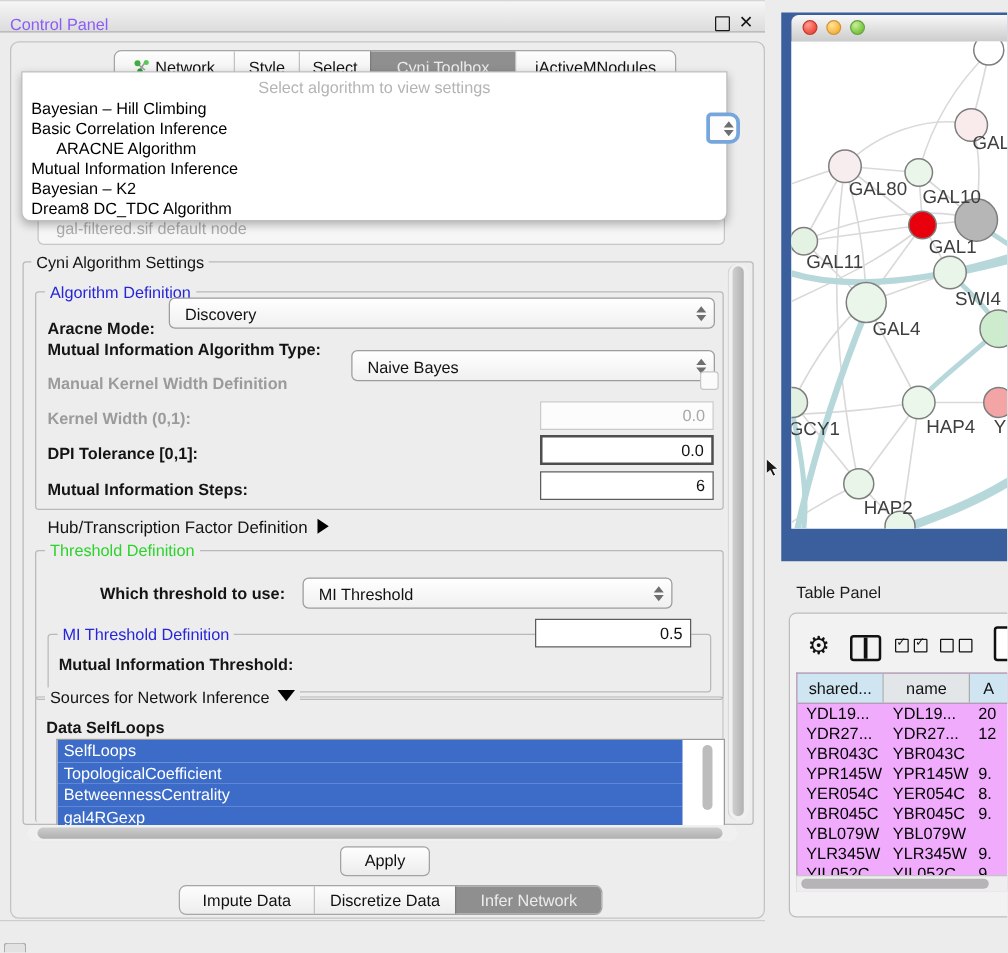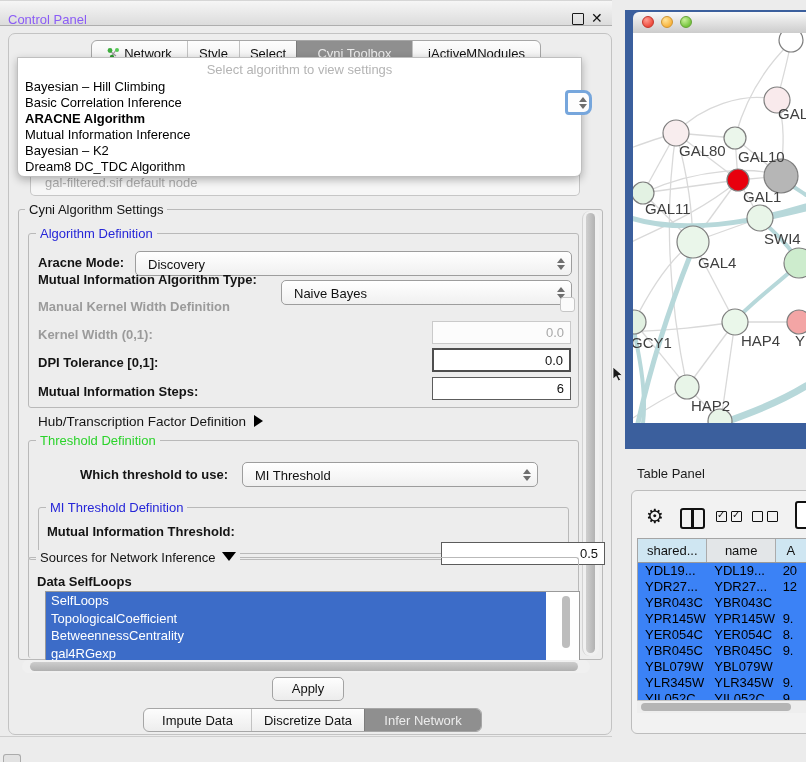--- a/index.html
+++ b/index.html
@@ -34,21 +34,21 @@
   .ghost-combo span{position:absolute;left:14px;top:6px;font-size:13px;color:rgba(110,110,110,.55);}
 
   
   #popup{left:17px;top:57px;width:563px;height:118px;background:#fff;
     border:1px solid #bfbfbf;border-radius:0 0 7px 7px;
     box-shadow:0 3px 8px rgba(0,0,0,.28);z-index:50;}
   #popup .prompt{position:absolute;left:0;top:4px;width:100%;text-align:center;
     font-size:13px;color:#b4b4b4;}
   #algo-list{position:absolute;left:0;top:21px;width:100%;}
   .algo-item{font-size:13px;line-height:16px;padding-left:7px;color:#000;white-space:nowrap;}
-  .algo-item.bold{font-weight:bold;}
+  .algo-item.bold{font-weight:normal;margin-left:20px;}
   .focus-ring{left:565px;top:90px;width:21px;height:19px;background:#fdfdfd;
     border:3px solid #76a6dc;border-radius:4px 8px 8px 4px;z-index:60;}
   .focus-ring .spin{position:absolute;right:3px;top:2px;}
 
   
   .grp{border:1px solid #b9b9b9;border-radius:3px;}
   .grp-label{position:absolute;font-size:13px;padding:0 4px;background:#ededed;white-space:nowrap;}
   .blue{color:#2626d8;} .green{color:#2bd32b;}
   .lbl{position:absolute;font-size:13px;font-weight:bold;color:#141414;white-space:nowrap;}
   .lbl.dis{color:#9b9b9b;}
@@ -115,21 +115,21 @@
     border:1px solid #bdbdbd;border-radius:6px;}
   .tb-ico{position:absolute;color:#111;}
   .gear{left:646px;top:504px;font-size:20px;font-family:"DejaVu Sans",sans-serif;}
   .split{left:680px;top:508px;width:21px;height:17px;border:2.5px solid #111;border-radius:3px;}
   .split i{position:absolute;left:9px;top:0;width:2.5px;height:17px;background:#111;}
   .cbrow{display:flex;gap:4px;}
   .cb{width:9px;height:9px;border:1.6px solid #111;border-radius:1px;position:relative;}
   .cb.on::after{content:"✓";position:absolute;left:0px;top:-3px;font-size:10px;font-weight:bold;
     font-family:"DejaVu Sans",sans-serif;}
   .doc{left:795px;top:501px;width:16px;height:24px;border:2.5px solid #111;border-radius:3px;background:#fff;}
-  #tp-table{left:637px;top:538px;width:169px;height:174px;overflow:hidden;background:#3b82f6;
+  #tp-table{left:637px;top:538px;width:169px;height:174px;overflow:hidden;background:#f0abfc;
     border-left:1px solid #a5a5a5;border-top:1px solid #a5a5a5;}
   #tp-header{display:flex;height:23px;border-bottom:1px solid #9a9a9a;}
   .th{box-sizing:border-box;border-right:1px solid #ababab;font-size:13px;color:#111;
     display:flex;align-items:center;justify-content:center;}
   #tp-rows{position:absolute;left:0;top:24px;width:100%;}
   .tr{display:flex;height:16px;}
   .td{box-sizing:border-box;font-size:13px;color:#000;white-space:nowrap;overflow:hidden;
     padding-left:7px;line-height:16px;}
   .tp-hscroll{left:637px;top:700px;width:169px;height:12px;background:#eeeeee;
     border-top:1px solid #c4c4c4;z-index:5;}
@@ -200,21 +200,21 @@
   <div class="abs grp" style="left:18px;top:209px;width:583px;height:449px;"></div>
   <span class="grp-label" style="left:25px;top:202px;color:#141414;">Cyni Algorithm Settings</span>
   <div class="abs vscroll">
       <div class="vthumb"></div>
     </div>
 
   <div class="abs grp" style="left:28px;top:233px;width:549px;height:173px;"></div>
   <span class="grp-label blue" style="left:36px;top:226px;">Algorithm Definition</span>
 
   <span class="lbl" style="left:38px;top:255px;">Aracne Mode:</span>
-  <div class="combo" style="left:135px;top:251px;width:437px;text-align:right;">
+  <div class="combo" style="left:135px;top:238px;width:437px;text-align:right;">
     <span class="val">Discovery</span>
     <span class="spin">
         <i class="up"></i>
         <i class="dn"></i>
       </span>
   </div>
 
   <span class="lbl" style="left:38px;top:272px;">Mutual Information Algorithm Type:</span>
   <div class="combo" style="left:281px;top:280px;width:291px;">
     <span class="val">Naive Bayes</span>
@@ -248,21 +248,21 @@
     <span class="val">MI Threshold</span>
     <span class="spin">
         <i class="up"></i>
         <i class="dn"></i>
       </span>
   </div>
 
   <div class="abs grp" style="left:38px;top:507px;width:529px;height:45px;"></div>
   <span class="grp-label blue" style="left:46px;top:500px;">MI Threshold Definition</span>
   <span class="lbl" style="left:47px;top:524px;">Mutual Information Threshold:</span>
-  <input class="tinput med" style="left: 428px; top: 542px; width: 164px; margin-left: 13px;" readonly="" value="0.5">
+  <input class="tinput med" style="left: 428px; top: 495px; width: 125px;" readonly="" value="0.5">
 
   <div class="abs grp" style="left:28px;top:557px;width:549px;height:100px;border-bottom:none;"></div>
   <span class="grp-label" style="left:36px;top:550px;color:#141414;">
     <span>Sources for Network Inference</span><span class="tri-down"></span>
   </span>
   <span class="lbl" style="left:37px;top:574px;">Data SelfLoops</span>
   <div class="abs" id="attr-list">
 
   <div class="attr-item" style="background: rgb(60, 108, 200);">SelfLoops</div>
       <div class="attr-item" style="background: rgb(60, 108, 200);">TopologicalCoefficient</div>

